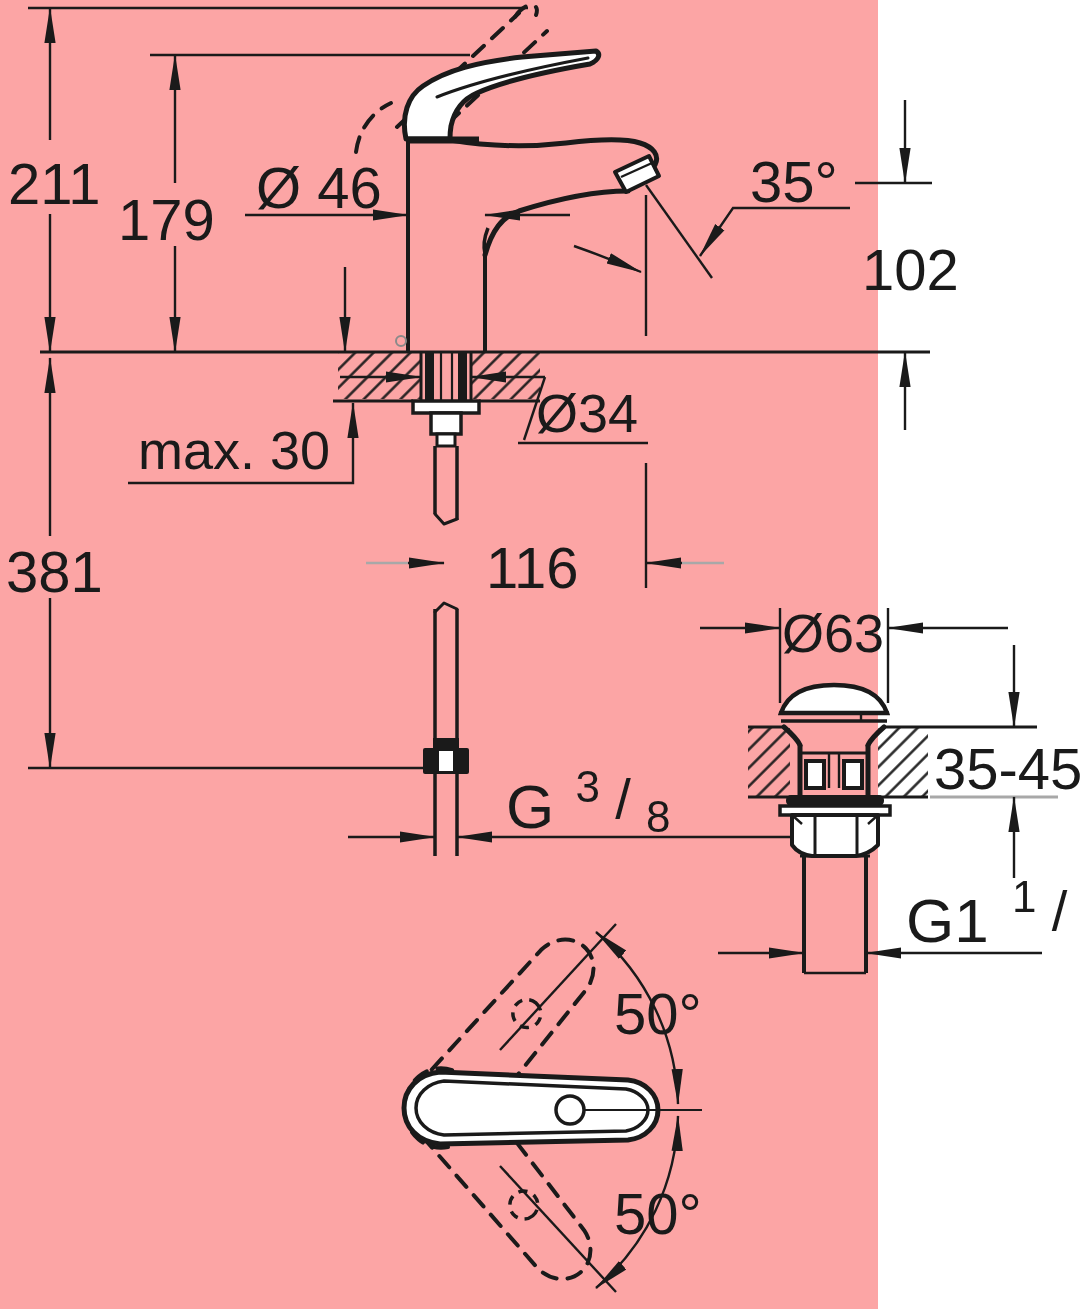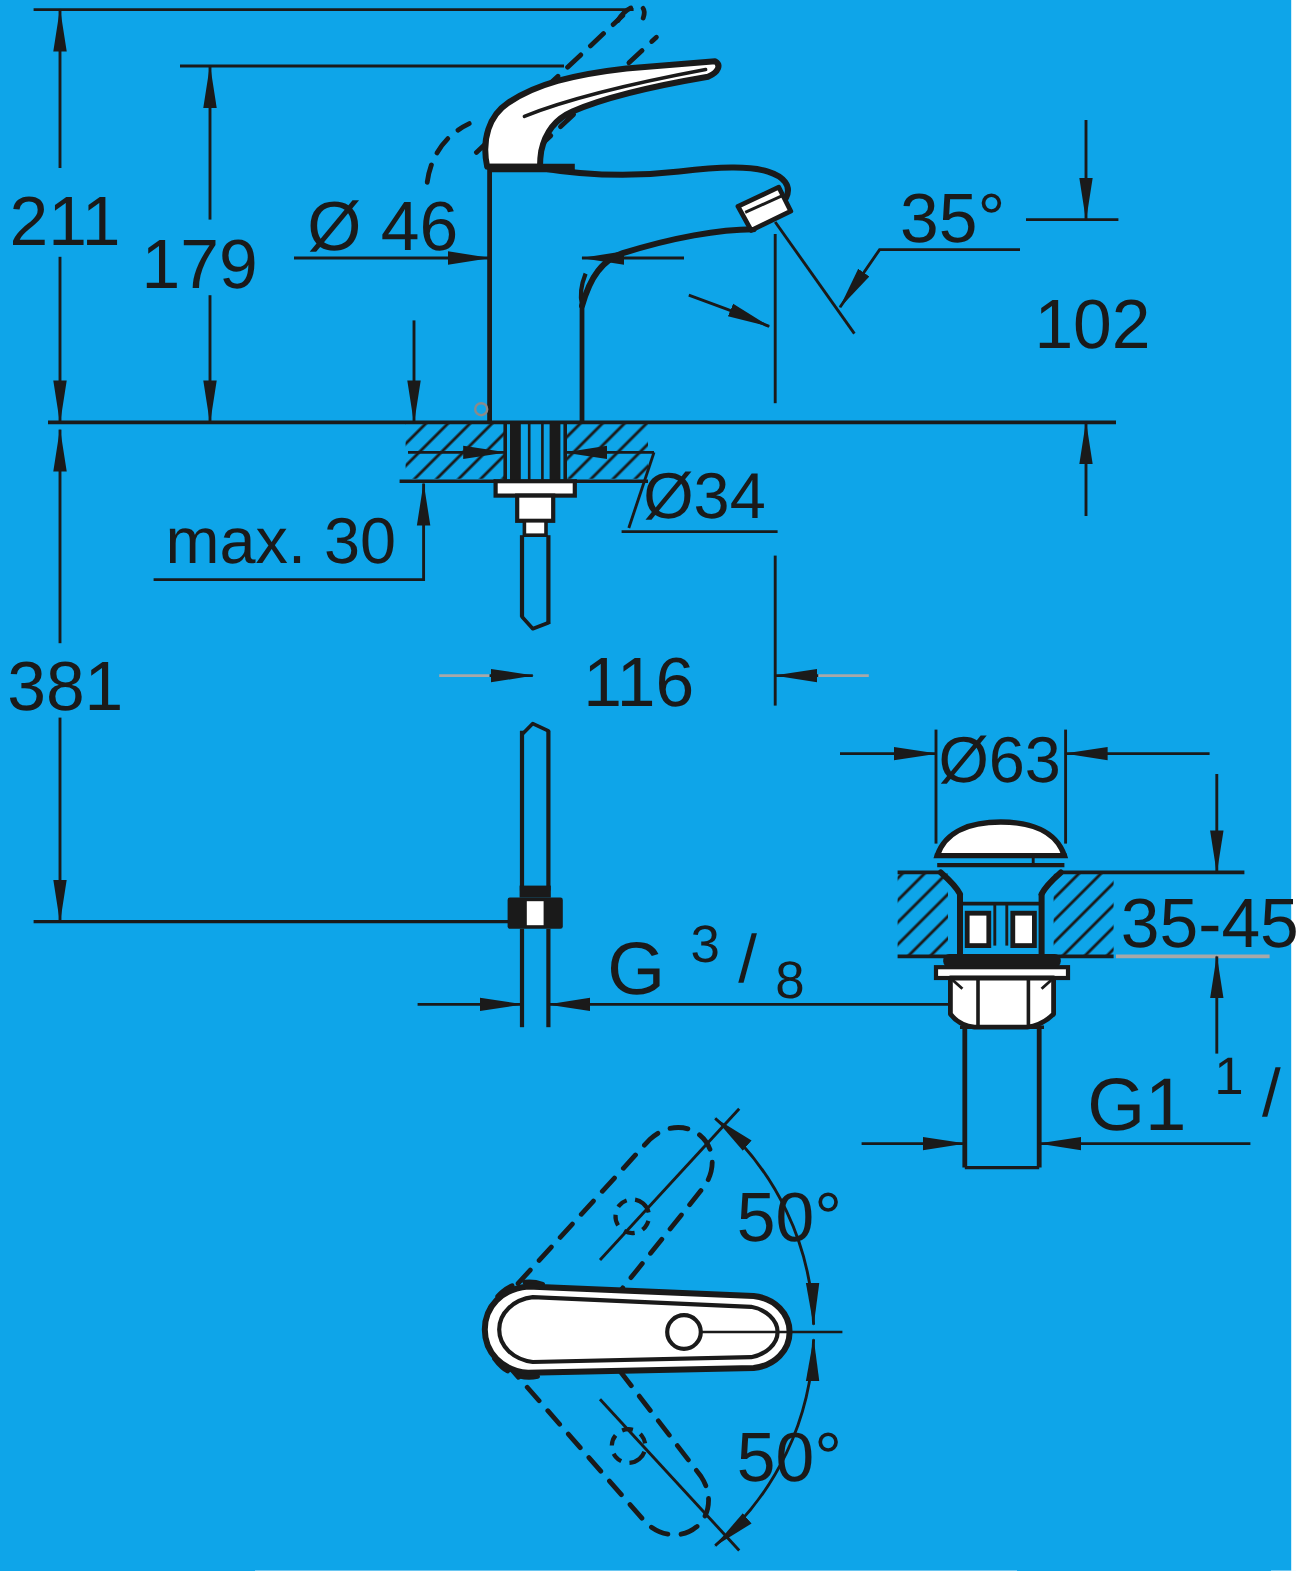--- a/index.html
+++ b/index.html
@@ -1,16 +1,16 @@
 <!DOCTYPE html>
 <html><head>
 <meta charset="utf-8">
 <style>
   html,body{margin:0;padding:0;background:#fff;}
-  .stage{width:1076px;height:1309px;background:#0ea5e9;position:relative;}
+  .stage{width:878px;height:1309px;background:#fca5a5;position:relative;}
   svg{display:block;}
   text{font-family:"Liberation Sans","DejaVu Sans",sans-serif;fill:#1a1a1a;}
   .dimtxt{font-size:58px;}
   .dimtxt-sm{font-size:54px;}
   .ink{stroke:#1a1a1a;fill:none;}
   .w5{stroke-width:5;} .w45{stroke-width:4.5;} .w4{stroke-width:4;}
   .w35{stroke-width:3.5;} .w3{stroke-width:3;} .w26{stroke-width:2.6;}
   .w24{stroke-width:2.4;} .w22{stroke-width:2.2;}
   .fillwhite{fill:#ffffff;}
   .fillink{fill:#1a1a1a;stroke:none;}

